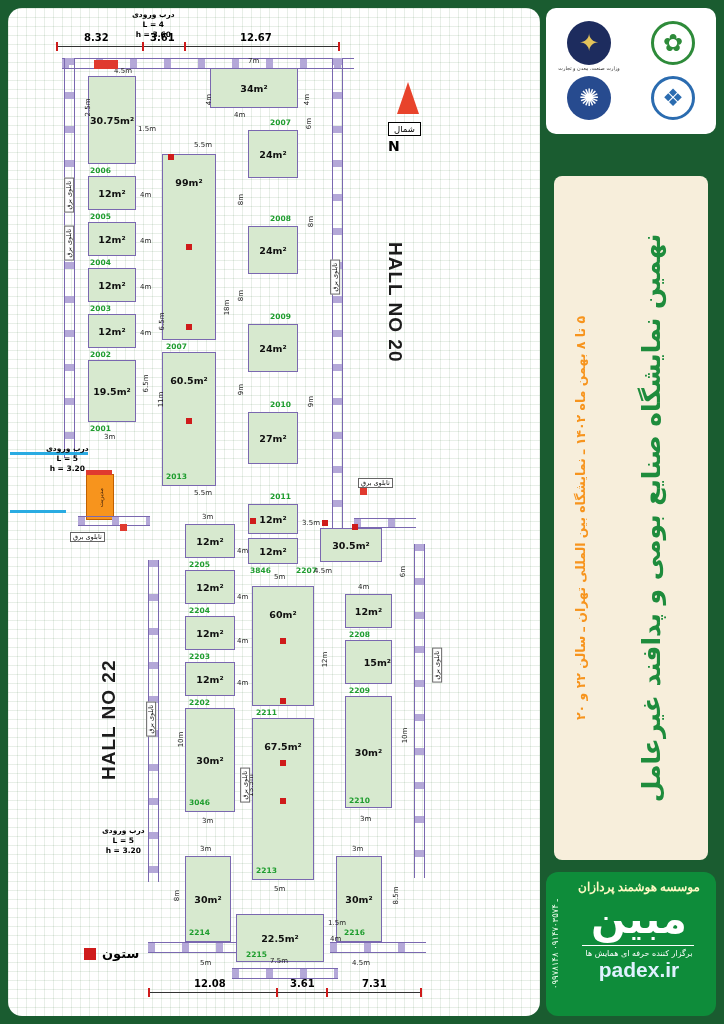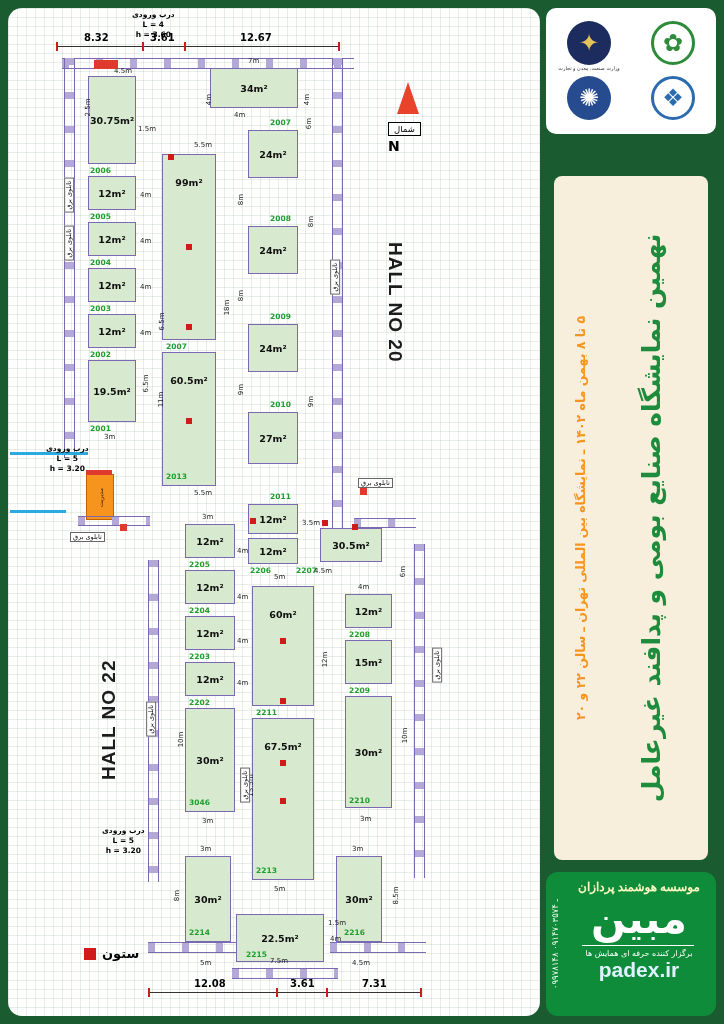--- a/index.html
+++ b/index.html
@@ -176,21 +176,21 @@
       </div>
       <div class="booth ltop" style="left: 244px; top: 578px; width: 62px; height: 120px;">
         <span class="barea">60m²</span>
       </div>
       <div class="booth ltop" style="left: 244px; top: 710px; width: 62px; height: 162px;">
         <span class="barea">67.5m²</span>
       </div>
       <div class="booth" style="left: 337px; top: 586px; width: 47px; height: 34px;">
         <span class="barea">12m²</span>
       </div>
-      <div class="booth" style="left: 337px; top: 632px; width: 47px; height: 44px;">
+      <div class="booth" style="left: 337px; top: 632px; width: 47px; height: 44px; justify-content: flex-end;">
         <span class="barea">15m²</span>
       </div>
       <div class="booth" style="left: 337px; top: 688px; width: 47px; height: 112px;">
         <span class="barea">30m²</span>
       </div>
       <div class="booth" style="left: 177px; top: 848px; width: 46px; height: 86px;">
         <span class="barea">30m²</span>
       </div>
       <div class="booth" style="left: 228px; top: 906px; width: 88px; height: 48px;">
         <span class="barea">22.5m²</span>
@@ -204,21 +204,21 @@
       <div class="bnum" style="left: 82px; top: 296px;">2003</div>
       <div class="bnum" style="left: 82px; top: 342px;">2002</div>
       <div class="bnum" style="left: 82px; top: 416px;">2001</div>
       <div class="bnum" style="left: 158px; top: 334px;">2007</div>
       <div class="bnum" style="left: 158px; top: 464px;">2013</div>
       <div class="bnum" style="left: 262px; top: 110px;">2007</div>
       <div class="bnum" style="left: 262px; top: 206px;">2008</div>
       <div class="bnum" style="left: 262px; top: 304px;">2009</div>
       <div class="bnum" style="left: 262px; top: 392px;">2010</div>
       <div class="bnum" style="left: 262px; top: 484px;">2011</div>
-      <div class="bnum" style="left: 242px; top: 558px;">2206</div>
+      <div class="bnum" style="left: 242px; top: 558px;">3846</div>
       <div class="bnum" style="left: 288px; top: 558px;">2207</div>
       <div class="bnum" style="left: 181px; top: 552px;">2205</div>
       <div class="bnum" style="left: 181px; top: 598px;">2204</div>
       <div class="bnum" style="left: 181px; top: 644px;">2203</div>
       <div class="bnum" style="left: 181px; top: 690px;">2202</div>
       <div class="bnum" style="left: 181px; top: 790px;">3046</div>
       <div class="bnum" style="left: 248px; top: 700px;">2211</div>
       <div class="bnum" style="left: 248px; top: 858px;">2213</div>
       <div class="bnum" style="left: 341px; top: 622px;">2208</div>
       <div class="bnum" style="left: 341px; top: 678px;">2209</div>

